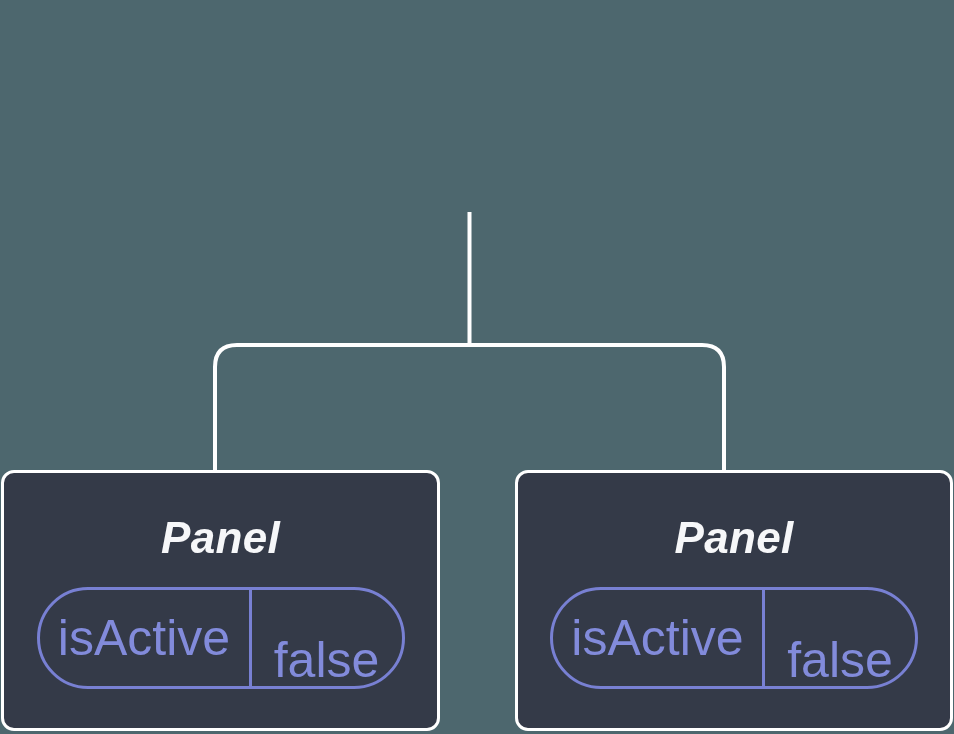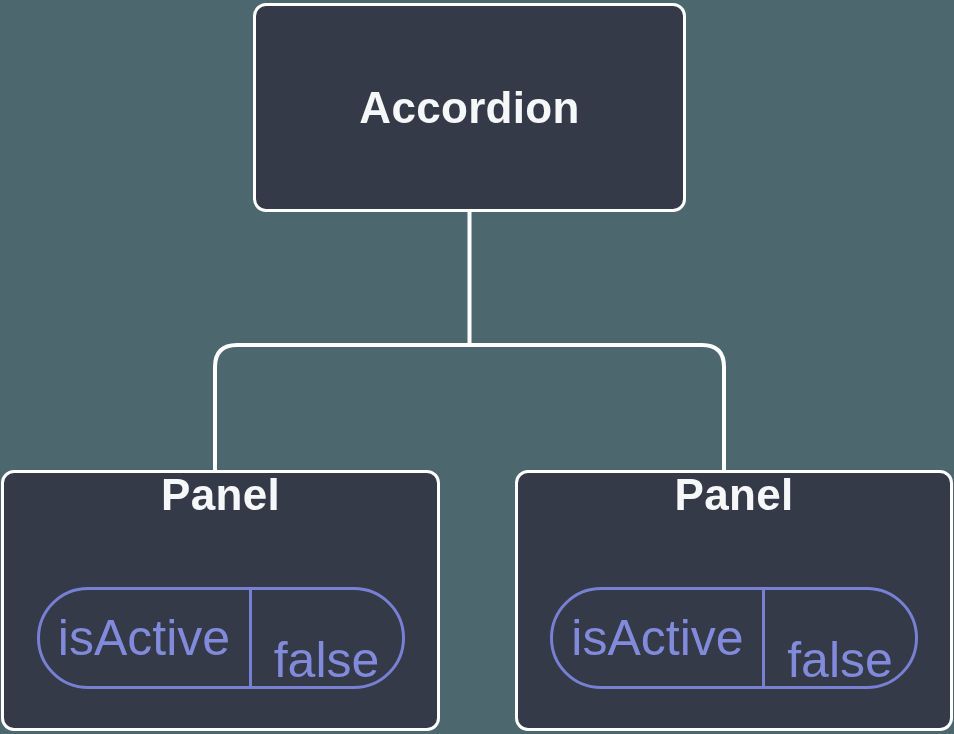--- a/index.html
+++ b/index.html
@@ -55,21 +55,23 @@
     line-height: 1;
   }
   .node-panel {
     top: 470px;
     width: 439px;
     height: 261px;
   }
   .panel-left  { left: 1px; }
   .panel-right { left: 515px; width: 438px; }
   .panel-title {
+    margin-top: 43px;
     text-align: center;
+    font-style: italic;
   }
   .state-pill {
     position: absolute;
     left: 50%;
     top: 114px;
     transform: translateX(-50%);
     width: 368px;
     height: 102px;
     border: 3px solid var(--state-border);
     border-radius: 51px;
@@ -95,23 +97,20 @@
 </head>
 <body>
 
 <div class="canvas">
 
   <svg class="connectors" viewBox="0 0 954 734" xmlns="http://www.w3.org/2000/svg">
     <path d="M469.5 212 L469.5 345"></path>
     <path d="M215 470 L215 367 Q215 345 237 345 L702 345 Q724 345 724 367 L724 470"></path>
   </svg>
 
-  <div class="node node-root">
-    <span class="node-title">Accordion</span>
-  </div>
 
   <div class="node node-panel panel-left">
     <div class="node-title panel-title">Panel</div>
     <div class="state-pill">
       <span class="state-cell state-key">isActive</span>
       <span class="state-cell state-value">false</span>
     </div>
   </div>
 
   <div class="node node-panel panel-right">

